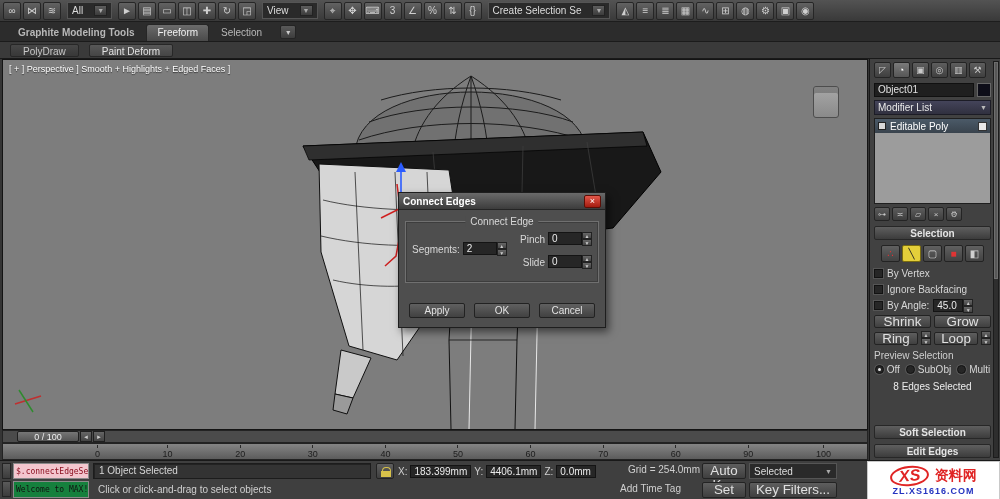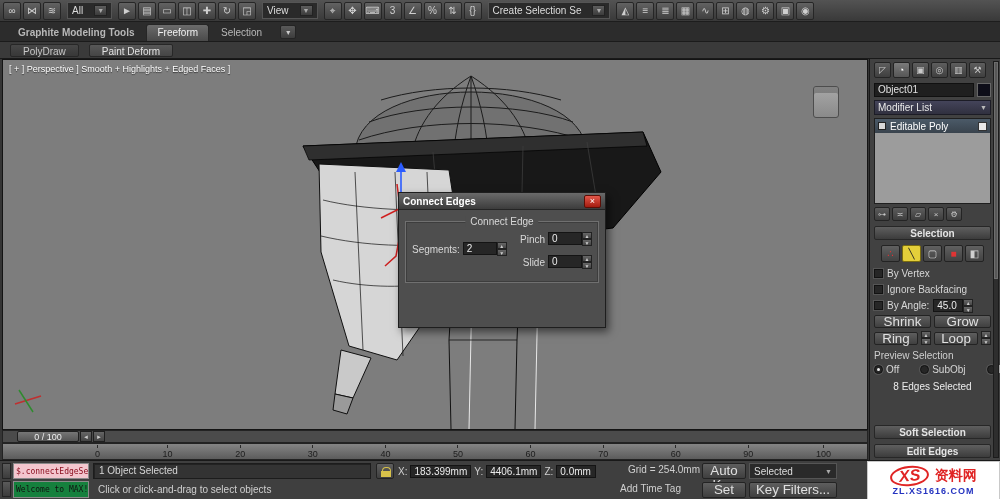--- a/index.html
+++ b/index.html
@@ -100,21 +100,21 @@
   .sob { width:19px; height:17px; background:linear-gradient(#606060,#424242); border:1px solid #232323;
     border-radius:2px; font-size:10px; display:flex; align-items:center; justify-content:center; color:#d0d0d0; }
   .sob.red { color:#e03434; }
   .sob.active { background:#e4cf3a; color:#222; border-color:#7a6c10; }
   .cbrow { display:flex; align-items:center; gap:4px; height:13px; }
   .cb { width:9px; height:9px; background:#262626; border:1px solid #121212; box-shadow:0 0 0 1px #555; flex:none; }
   .btnrow { display:flex; gap:3px; align-items:center; }
   .pbtn { flex:1; height:13px; background:linear-gradient(#5e5e5e,#404040); border:1px solid #232323;
     border-radius:2px; color:#e0e0e0; text-align:center; line-height:11px; }
   .plabel { color:#cfcfcf; margin-top:2px; }
-  .radiorow { display:flex; gap:21px; align-items:center; }
+  .radiorow { display:flex; gap:6px; align-items:center;justify-content:center; }
   .radio { display:flex; align-items:center; gap:3px; }
   .rdot { width:9px; height:9px; border-radius:50%; background:#262626; border:1px solid #121212;
     box-shadow:0 0 0 1px #555; position:relative; flex:none; }
   .rdot.on::after { content:""; position:absolute; left:2px; top:2px; width:3px; height:3px;
     border-radius:50%; background:#eaeaea; }
   .pstatus { text-align:center; color:#ececec; margin-top:3px; }
   .pspacer { flex:1; }
   .pscroll { position:absolute; right:1px; top:2px; bottom:2px; width:6px; background:#2e2e2e; border:1px solid #1c1c1c; }
   .pscroll .thumb { position:absolute; left:0; right:0; top:0; height:55%; background:#575757; border:1px solid #6e6e6e; }
 
@@ -380,20 +380,25 @@
         <span class="spinfield">
           <span class="field">0</span>
           <span class="spin">
               <i>▲</i>
               <i>▼</i>
             </span>
         </span>
       </div>
     </div>
   </div>
+  <div class="dbuttons">
+    <button class="dbtn">Apply</button>
+    <button class="dbtn">OK</button>
+    <button class="dbtn">Cancel</button>
+  </div>
 </div>
 
 <div class="panel">
   <div class="ptabs">
 
   <button class="ptab">
         <span>◸</span>
       </button>
       <button class="ptab">
         <span>◔</span>

